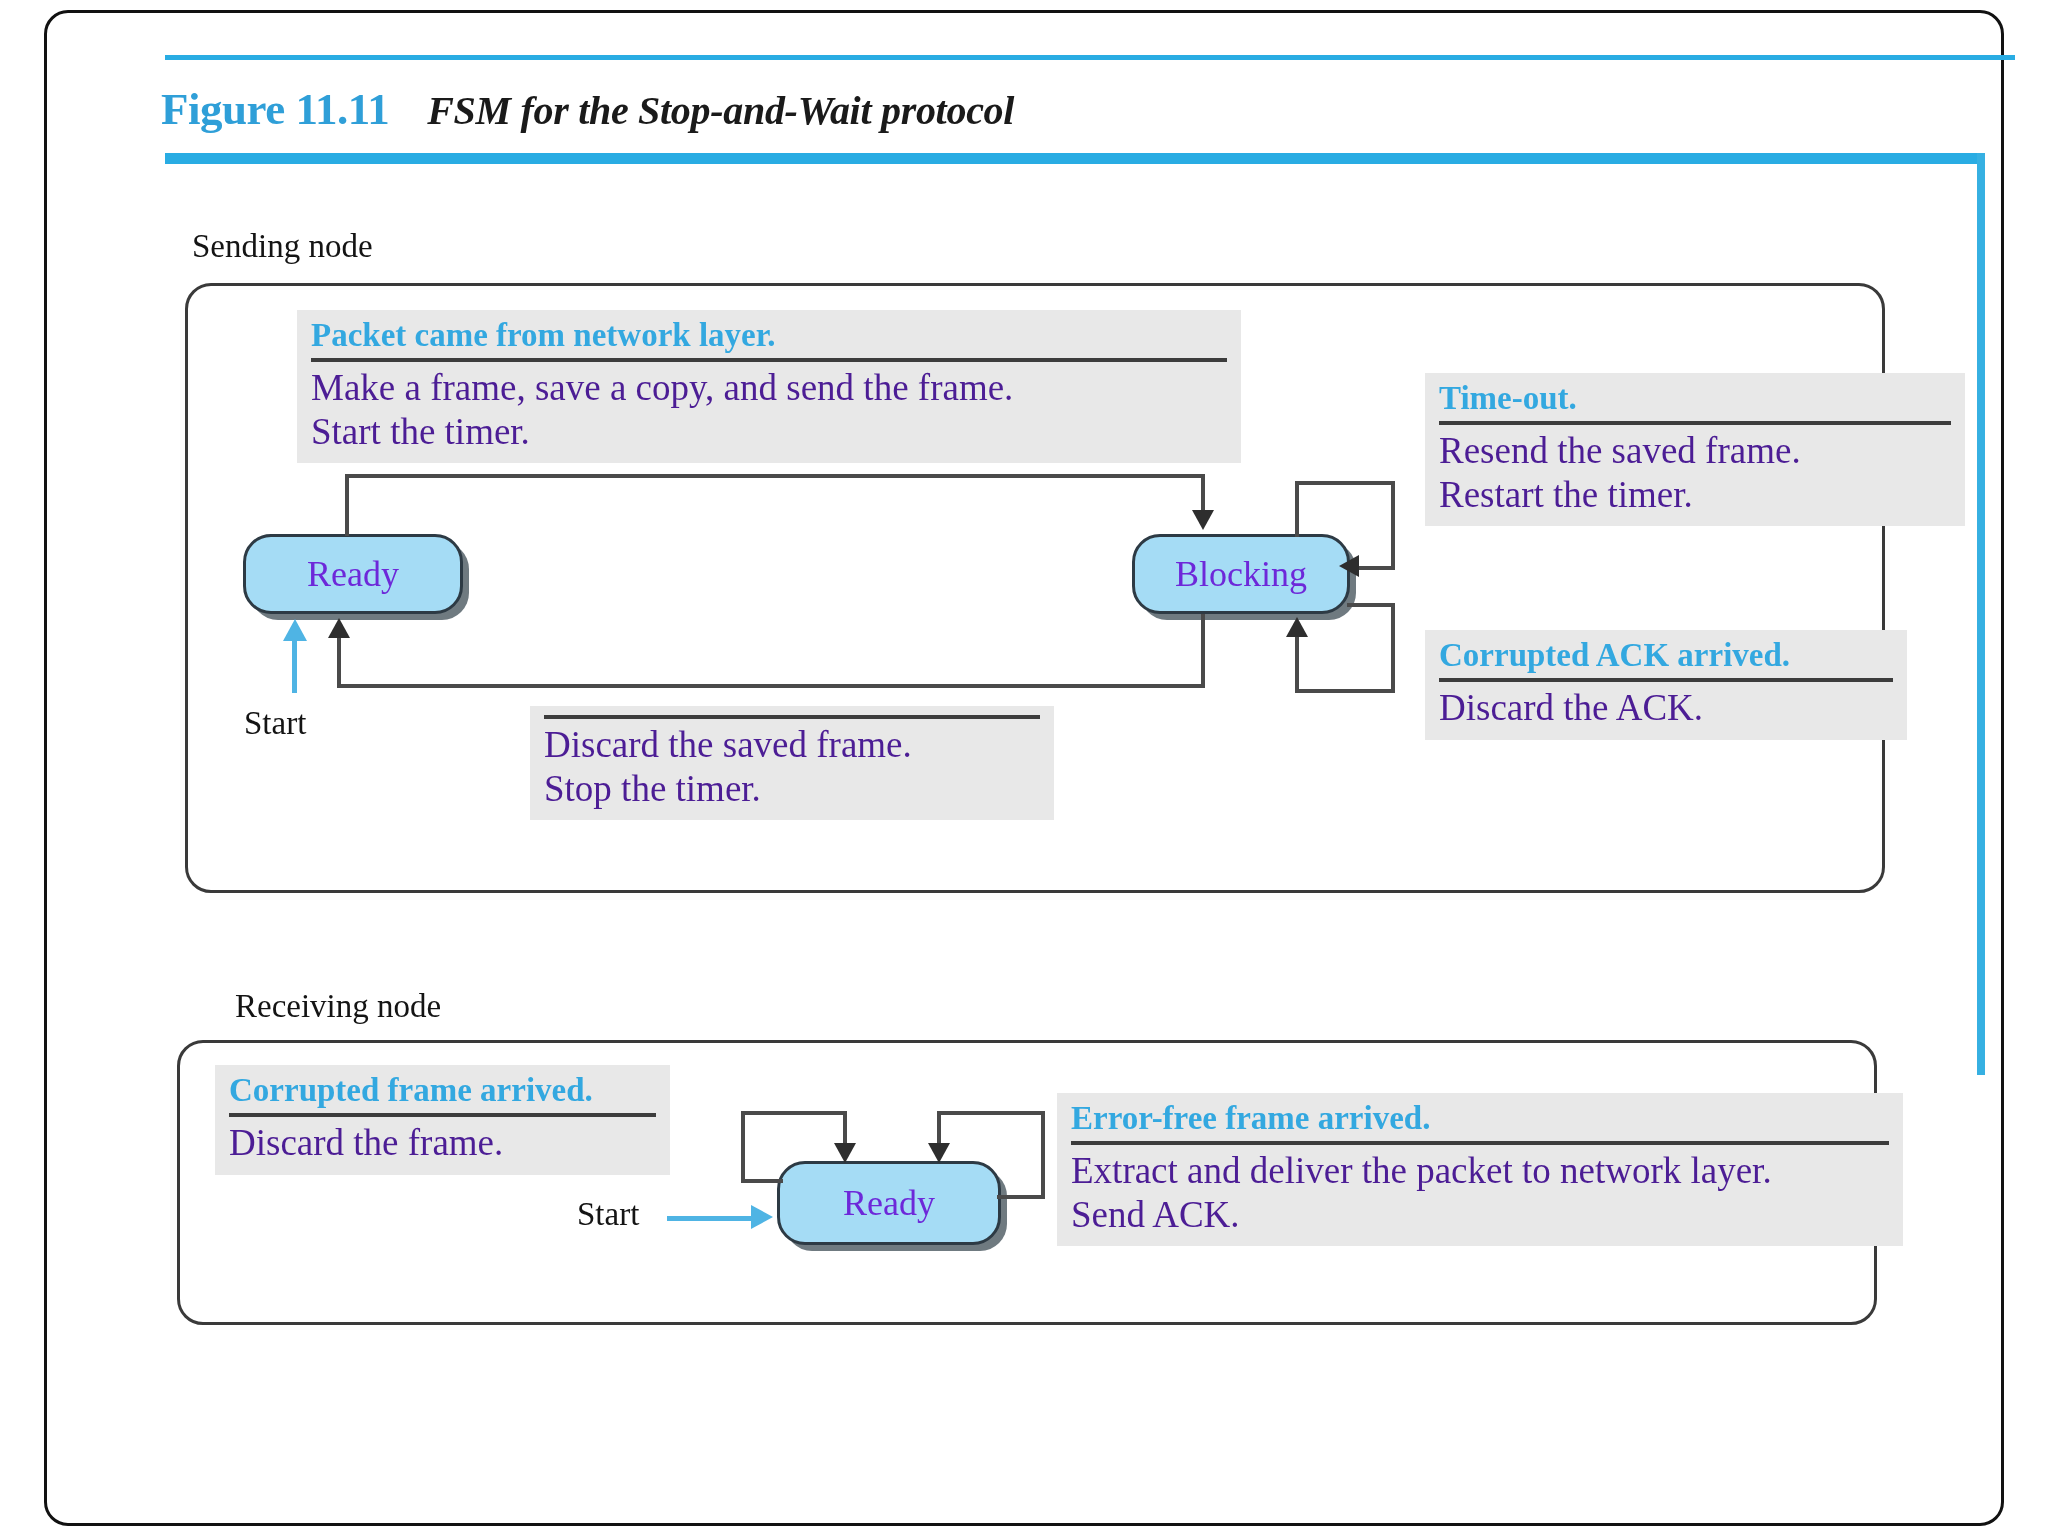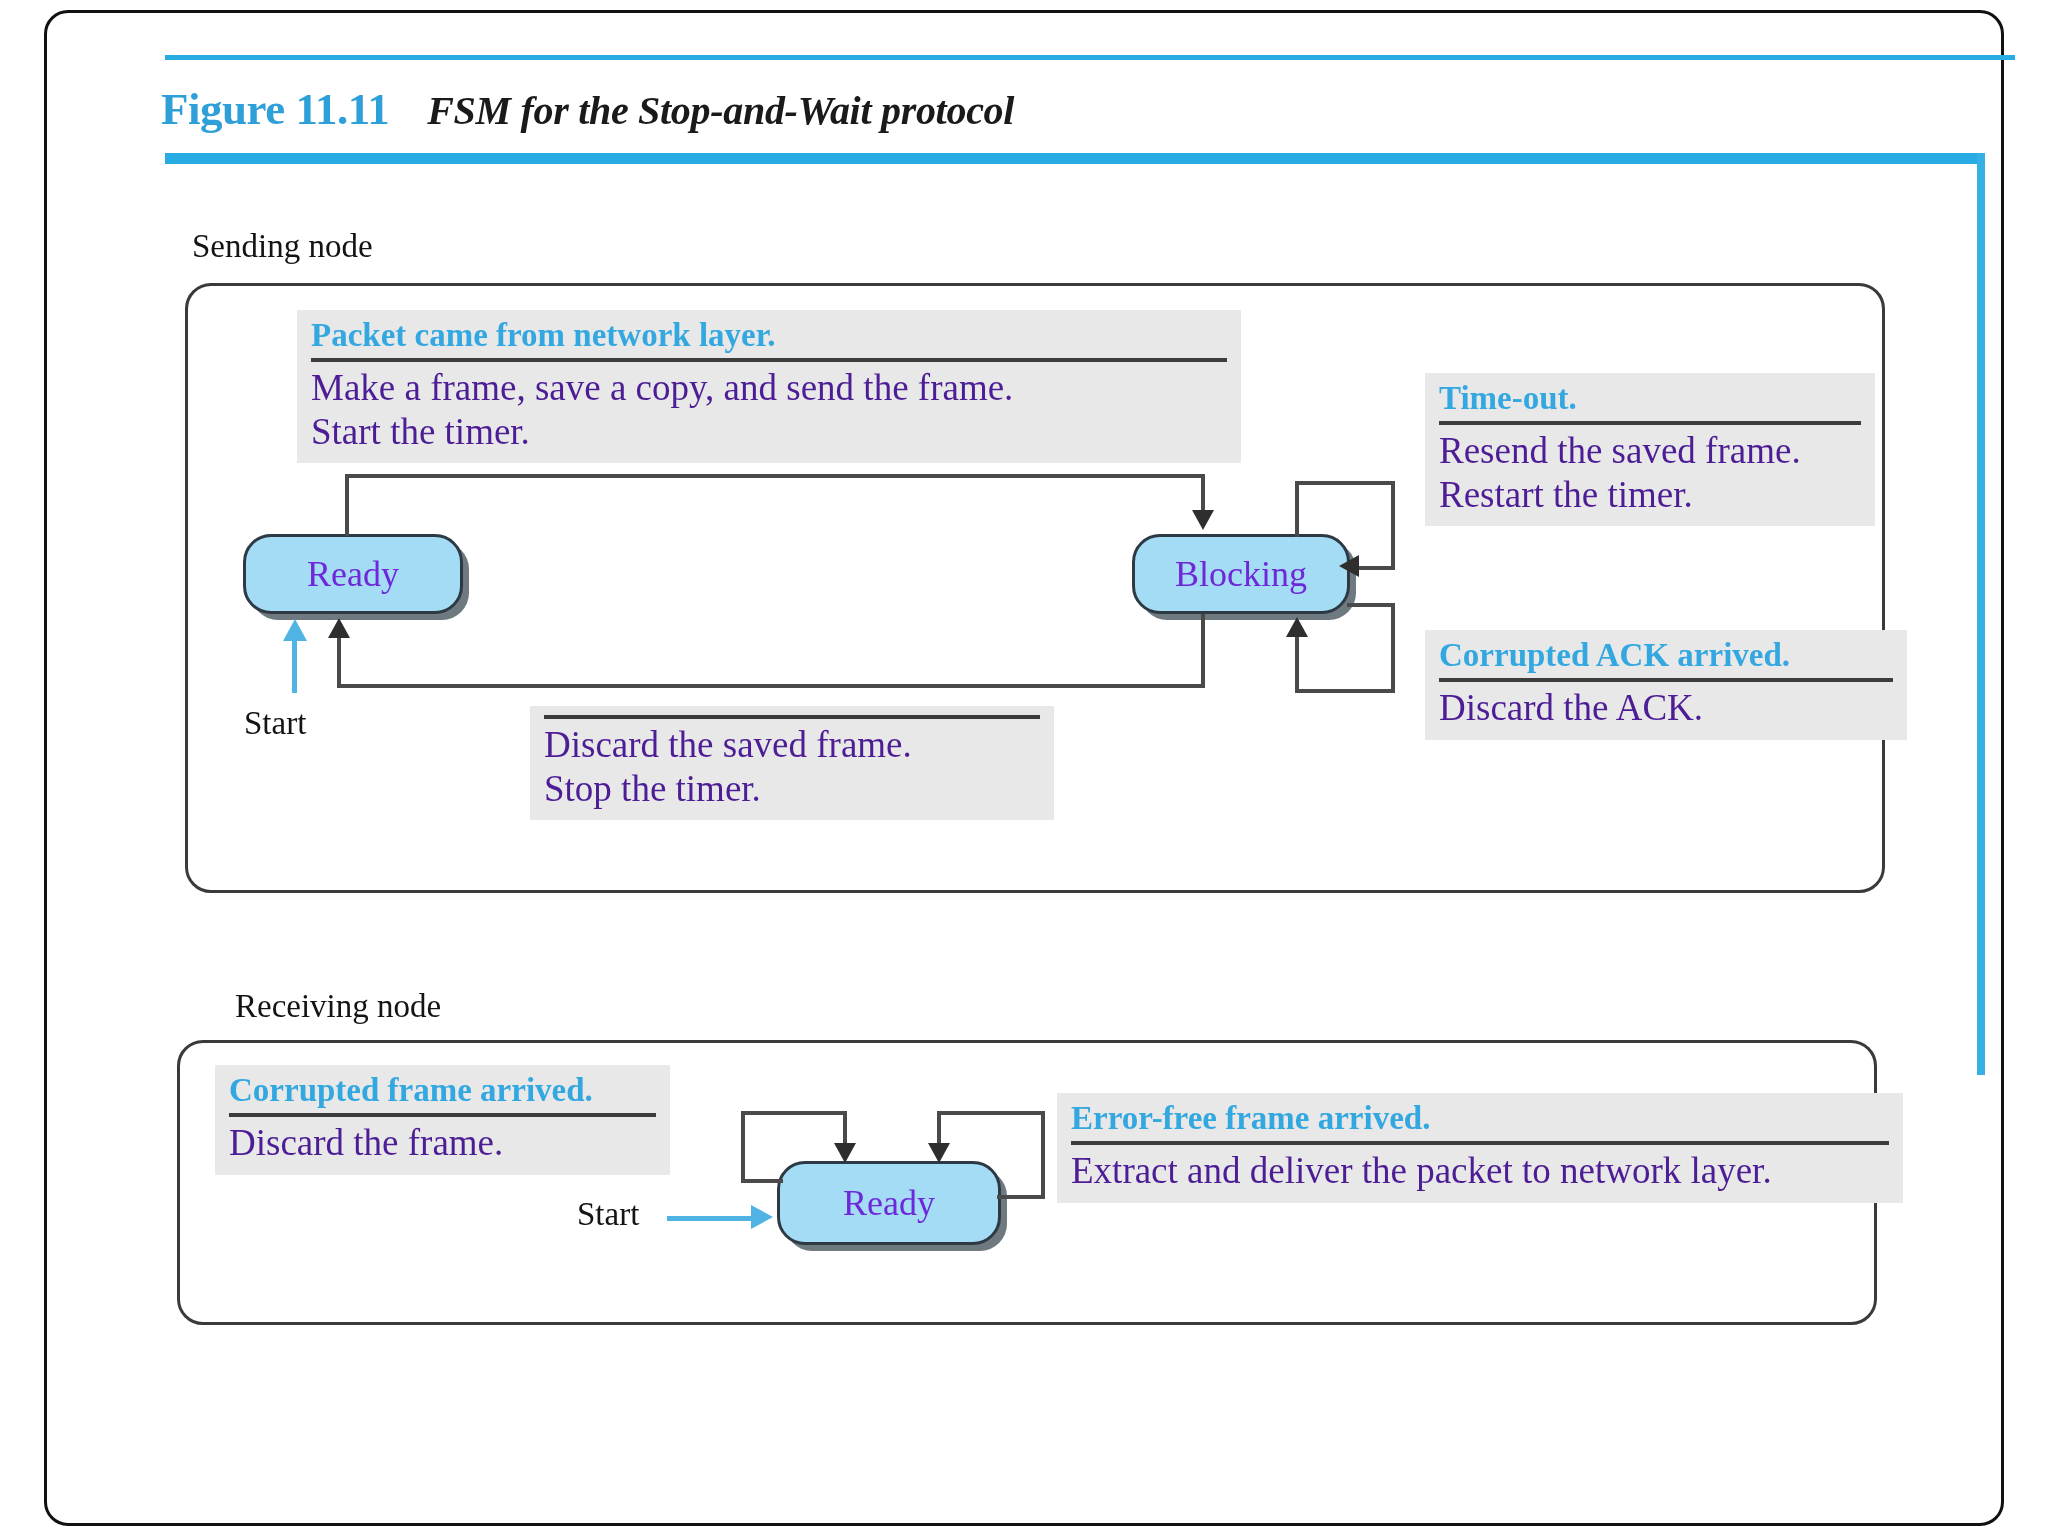--- a/index.html
+++ b/index.html
@@ -202,21 +202,21 @@
 
   <div class="group-panel" style="left:138px; top:270px; width:1700px; height:610px;"></div>
 
   <div class="note" style="left:250px; top:297px; width:944px;">
     <div class="note-head">Packet came from network layer.</div>
     <div class="note-rule"></div>
     <div class="note-body">Make a frame, save a copy, and send the frame.</div>
     <div class="note-body">Start the timer.</div>
   </div>
 
-  <div class="note" style="left:1378px; top:360px; width:450px;">
+  <div class="note" style="left:1378px; top:360px; width:540px;">
     <div class="note-head">Time-out.</div>
     <div class="note-rule"></div>
     <div class="note-body">Resend the saved frame.</div>
     <div class="note-body">Restart the timer.</div>
   </div>
 
   <div class="note" style="left:1378px; top:617px; width:482px;">
     <div class="note-head">Corrupted ACK arrived.</div>
     <div class="note-rule"></div>
     <div class="note-body">Discard the ACK.</div>
@@ -268,20 +268,21 @@
   <div class="note" style="left:168px; top:1052px; width:455px;">
     <div class="note-head">Corrupted frame arrived.</div>
     <div class="note-rule"></div>
     <div class="note-body">Discard the frame.</div>
   </div>
 
   <div class="note" style="left:1010px; top:1080px; width:846px;">
     <div class="note-head">Error-free frame arrived.</div>
     <div class="note-rule"></div>
     <div class="note-body">Extract and deliver the packet to network layer.</div>
+    <div class="note-body">Send ACK.</div>
   </div>
 
   <div class="state" style="left:730px; top:1148px; width:224px; height:84px;">
     <span>Ready</span>
   </div>
 
   <div class="seg-h" style="left:694px; top:1098px; width:106px;"></div>
   <div class="seg-v" style="left:694px; top:1098px; height:72px;"></div>
   <div class="seg-h" style="left:694px; top:1166px; width:42px;"></div>
   <div class="seg-v" style="left:796px; top:1098px; height:34px;"></div>

